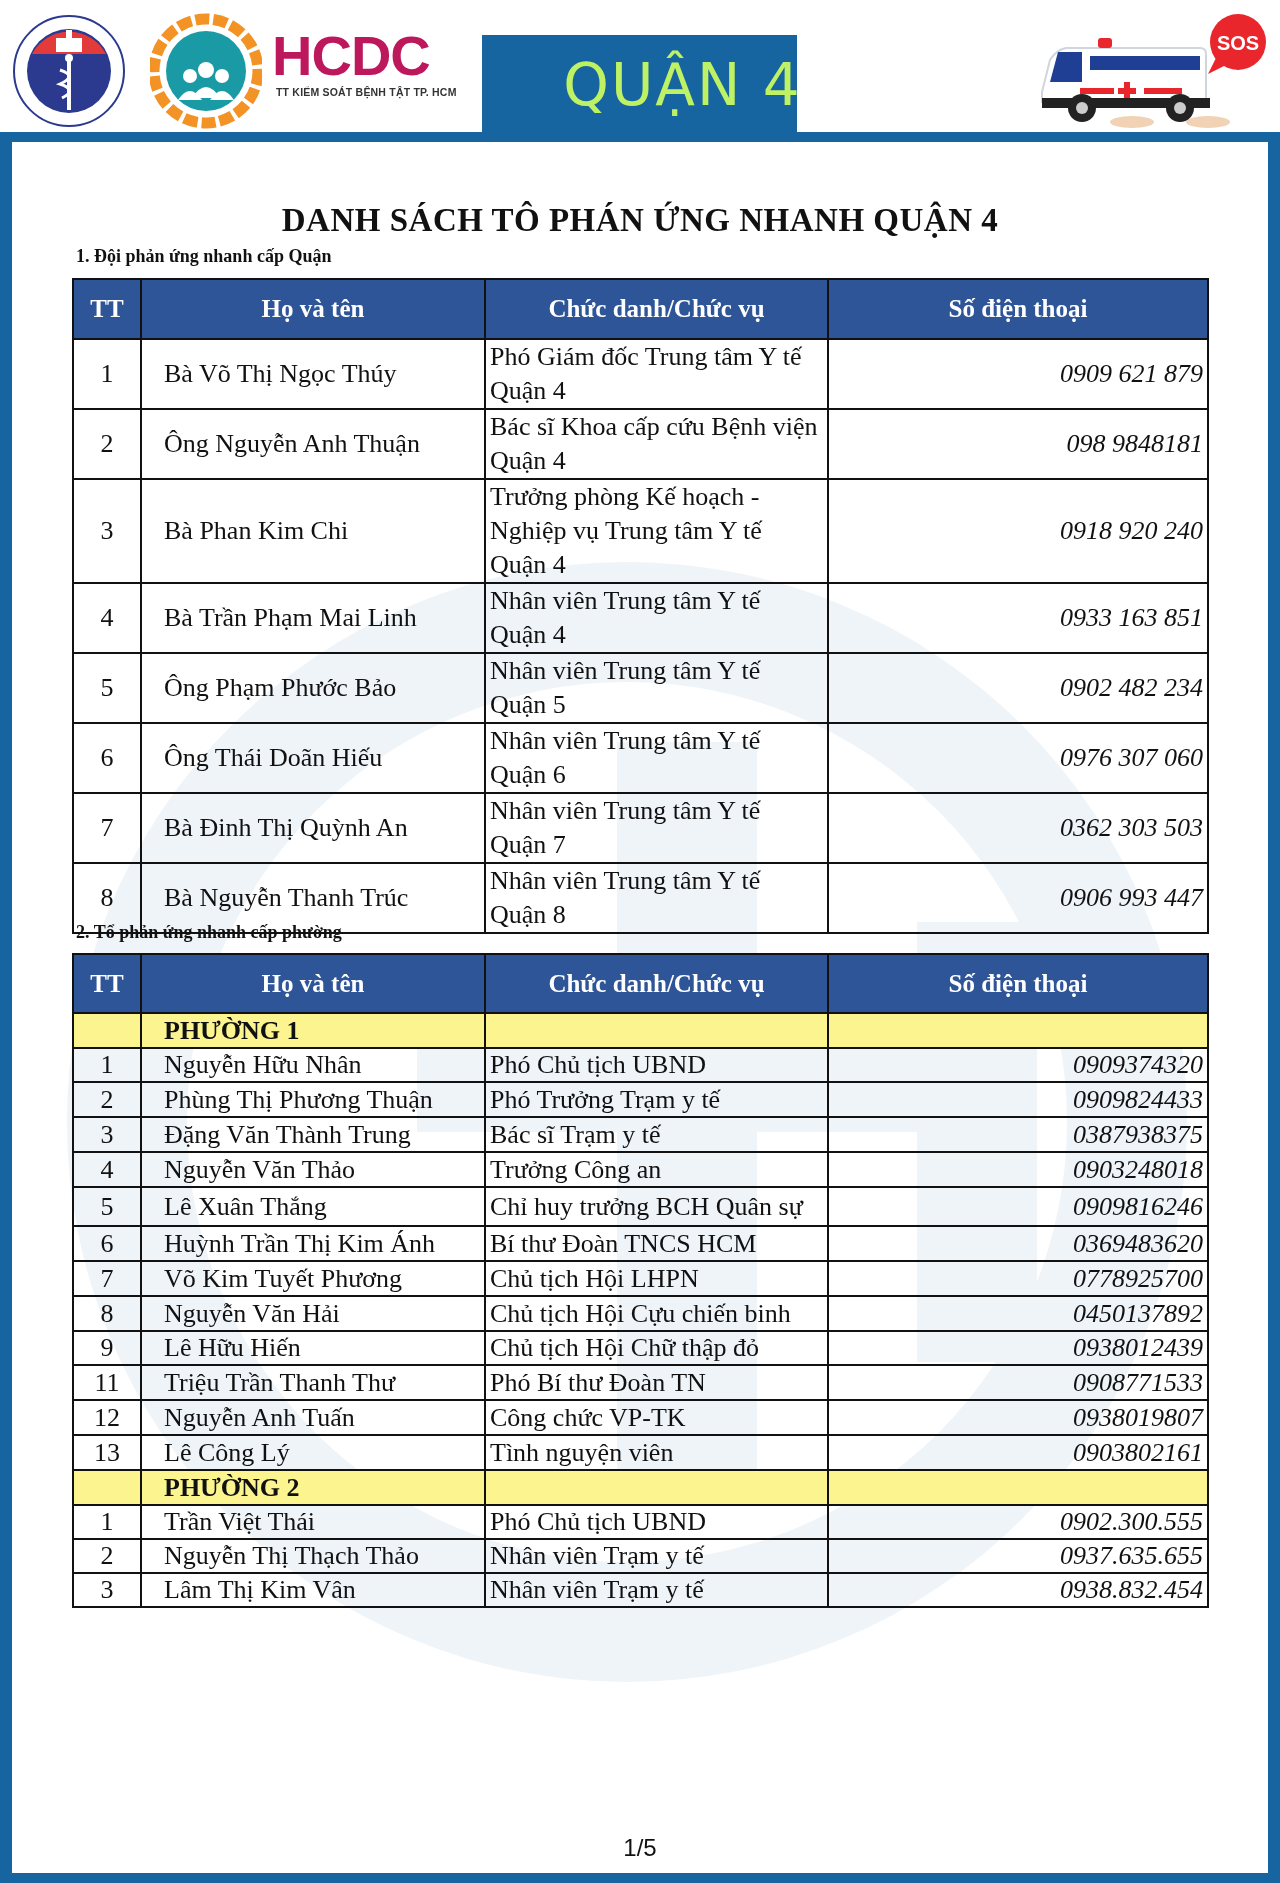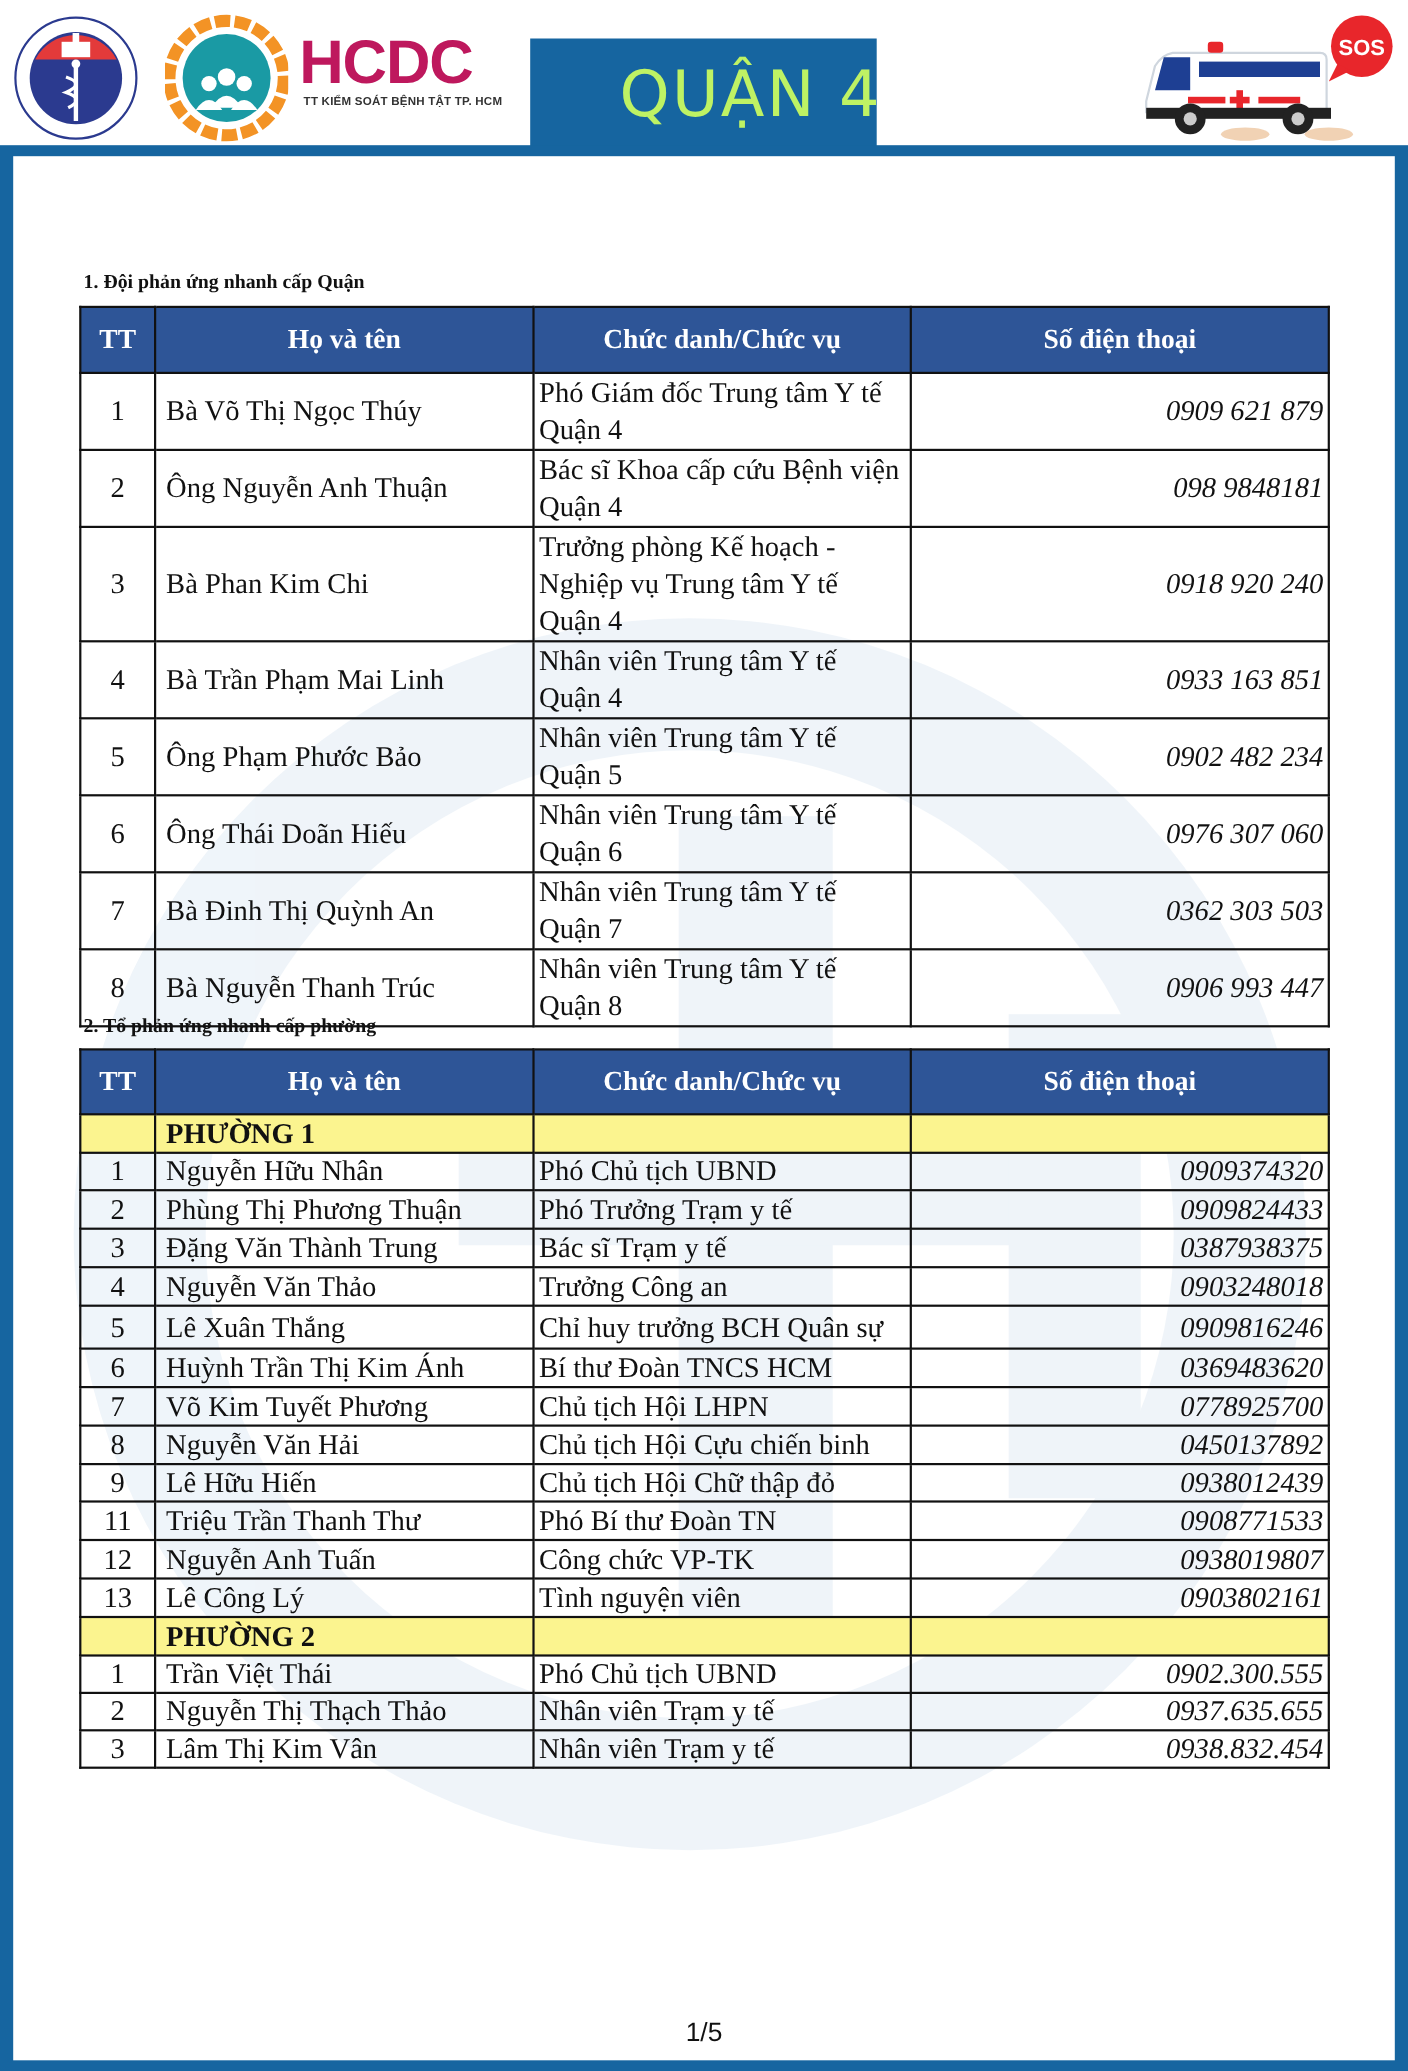--- a/index.html
+++ b/index.html
@@ -14,21 +14,21 @@
   .ambulance { position:absolute; left:1030px; top:10px; width:240px; height:125px; }
   .frame { position:absolute; left:0; top:132px; width:1280px; height:1751px; background:#1665a0; }
   .frame-inner { position:absolute; left:12px; top:10px; width:1256px; height:1731px; background:#ffffff; overflow:hidden; }
   .watermark { position:absolute; left:45px; top:400px; width:1140px; height:1160px; opacity:0.12; }
   .title { position:absolute; left:0; top:202px; width:1280px; text-align:center; font-weight:bold; font-size:33px; letter-spacing:0.5px; }
   .sec { position:absolute; left:76px; font-weight:bold; font-size:18px; }
   table { position:absolute; left:72px; width:1135px; border-collapse:collapse; table-layout:fixed; font-size:26px; }
   td, th { border:2.5px solid #111; padding:0 4px; vertical-align:middle; }
   th { background:#2e5597; color:#fff; font-weight:bold; font-size:25px; text-align:center; }
   td.tt { text-align:center; }
-  td.name { padding-left:9px; }
+  td.name { padding-left:22px; }
   td.role { padding-left:4px; line-height:34px; }
   td.phone { text-align:right;font-style:italic; }
   tr.ward td { background:#fbf48f; font-weight:bold; }
   .t2 td { line-height:30px; }
   .t2 td.role { line-height:30px; }
   .page-num { position:absolute; left:0; top:1862px; width:1280px; text-align:center; font-family:"Liberation Sans", sans-serif; font-size:24px; }
   .content { position:absolute; left:0; top:0; width:1280px; height:1883px; }
 </style>
 </head>
 <body>
@@ -88,20 +88,21 @@
       <svg class="watermark" viewBox="0 0 1140 1160">
         <circle cx="570" cy="580" r="560" fill="#7fa9d1"></circle>
         <circle cx="570" cy="580" r="440" fill="#ffffff"></circle>
         <rect x="560" y="200" width="140" height="760" fill="#7fa9d1"></rect>
         <rect x="360" y="450" width="560" height="140" fill="#7fa9d1"></rect>
         <rect x="860" y="380" width="120" height="440" fill="#7fa9d1"></rect>
       </svg>
     </div>
   </div>
 
+  <div class="title">DANH SÁCH TÔ PHÁN ỨNG NHANH  QUẬN 4</div>
   <div class="sec" style="top:246px;">1. Đội phản ứng nhanh cấp Quận</div>
 
   <table class="t1" style="top:278px;">
     <colgroup>
         <col style="width:68px">
         <col style="width:344px">
         <col style="width:343px">
         <col style="width:380px">
       </colgroup>
     <tbody>

